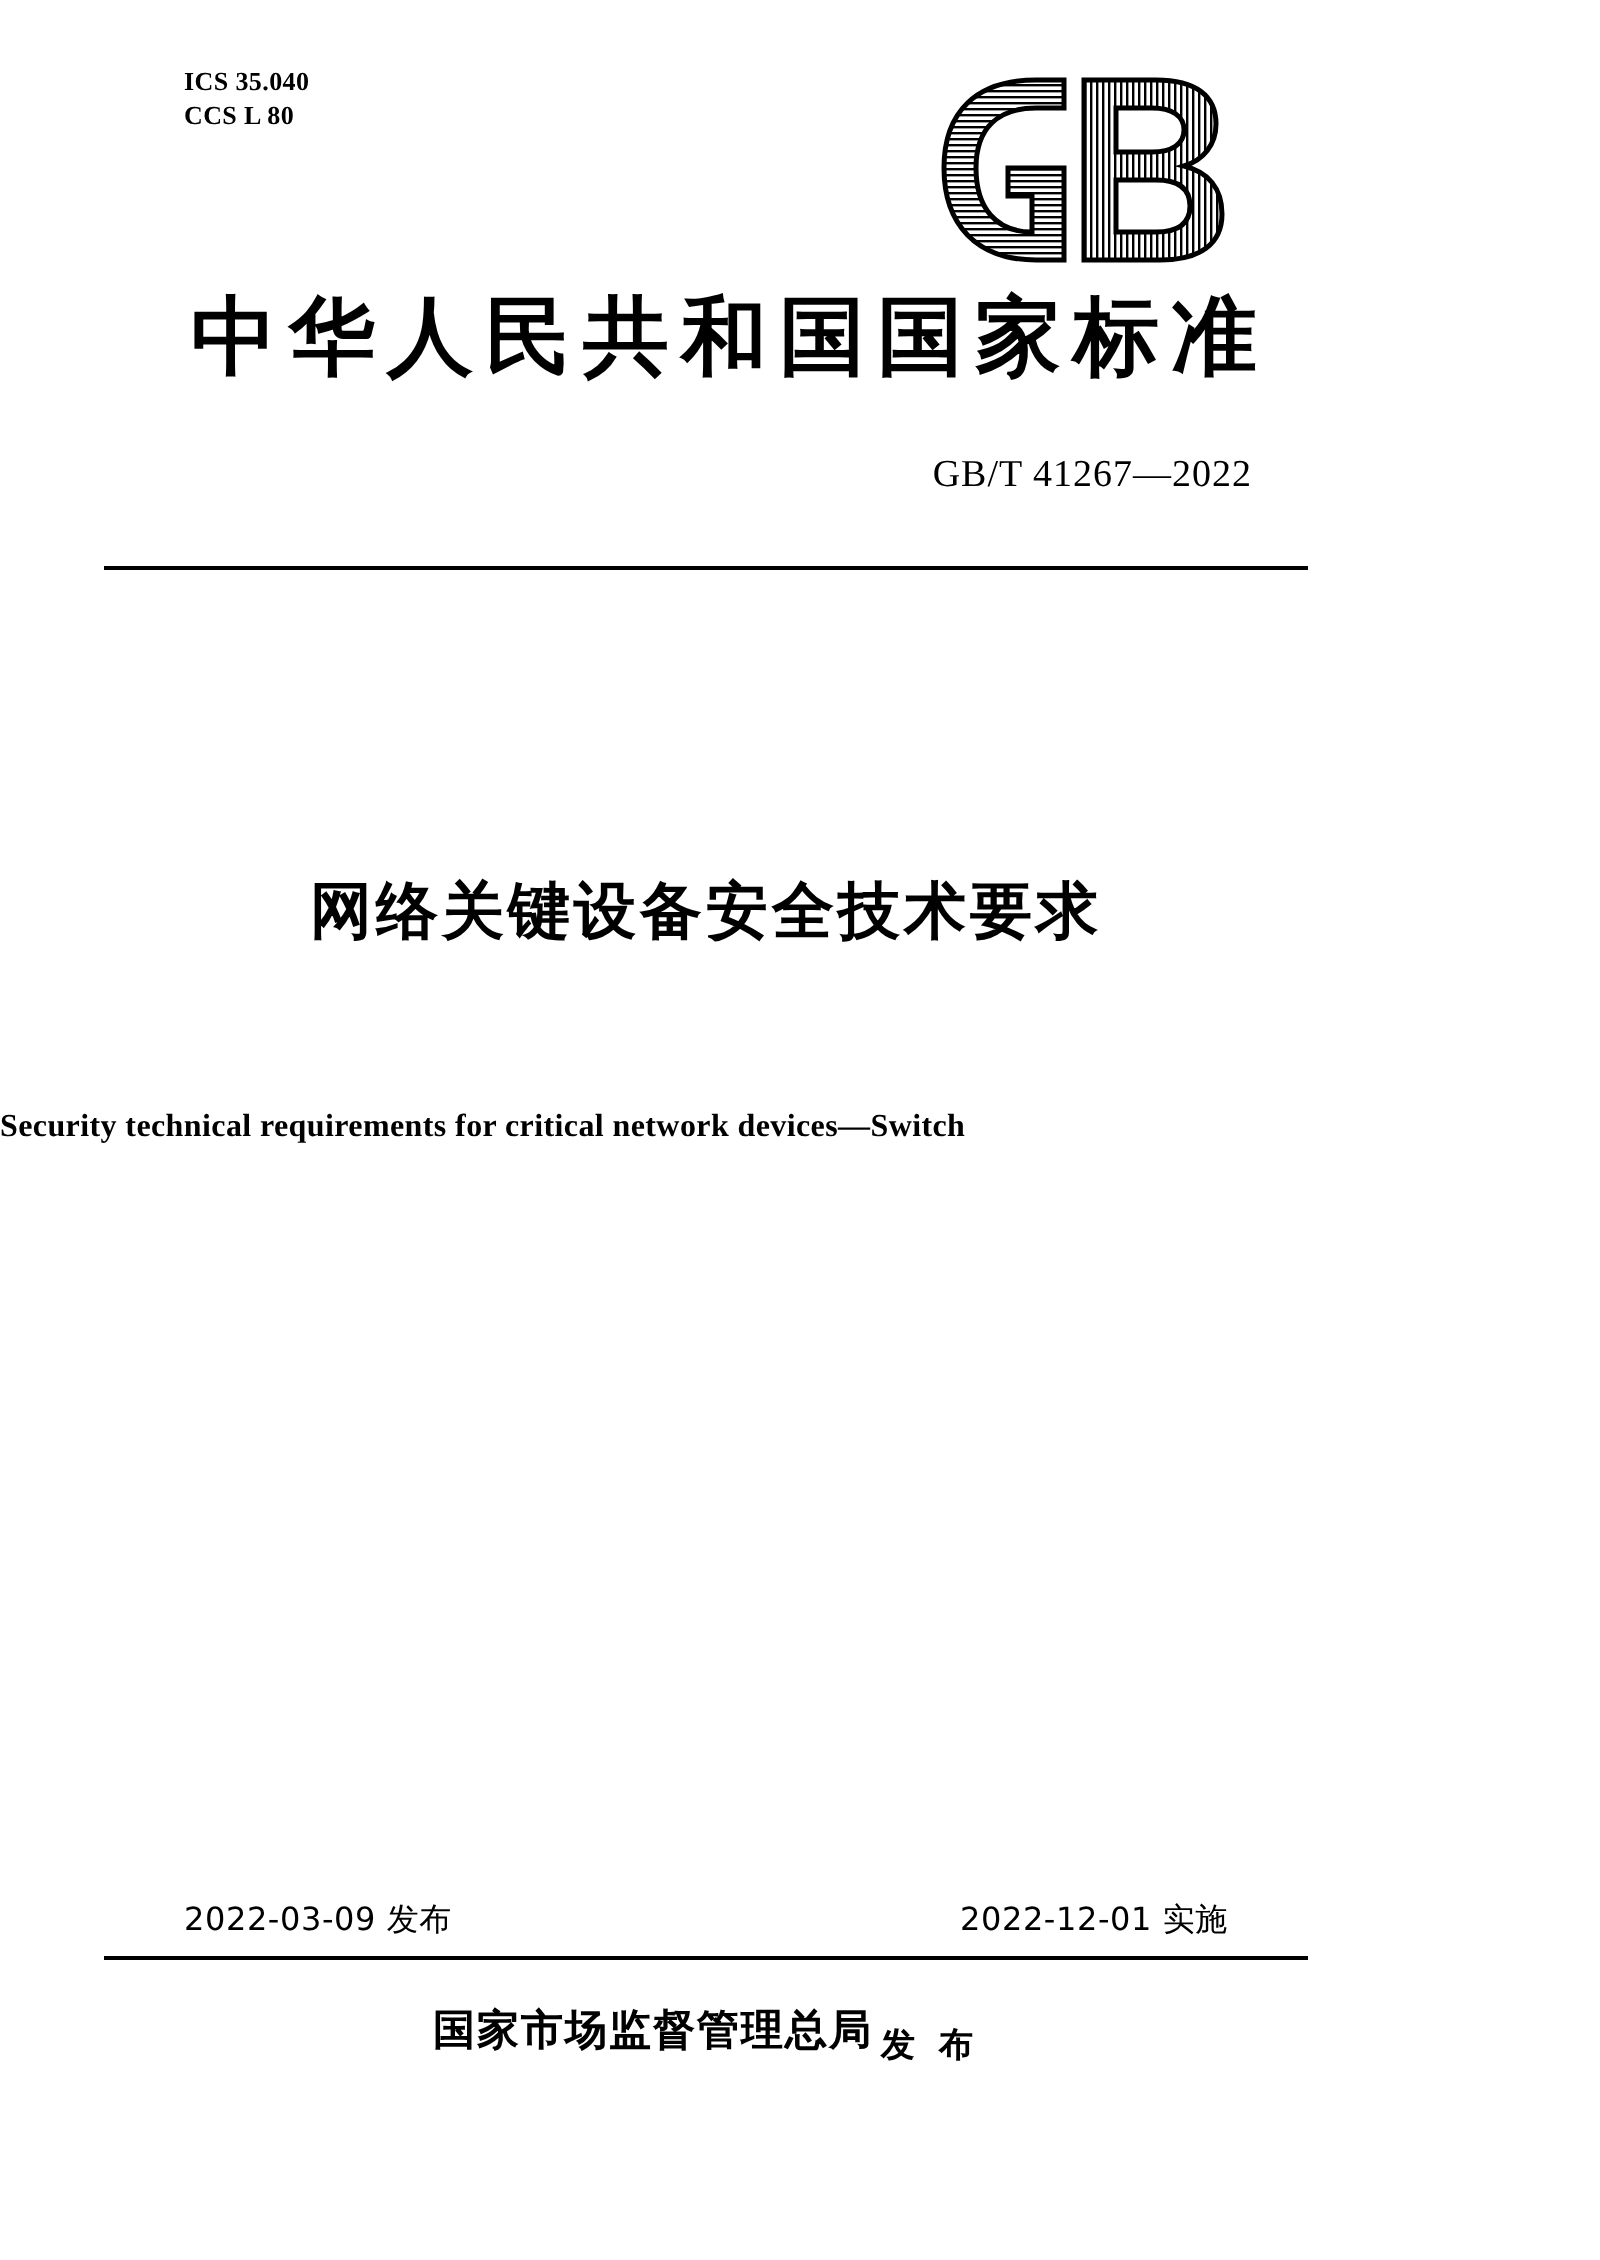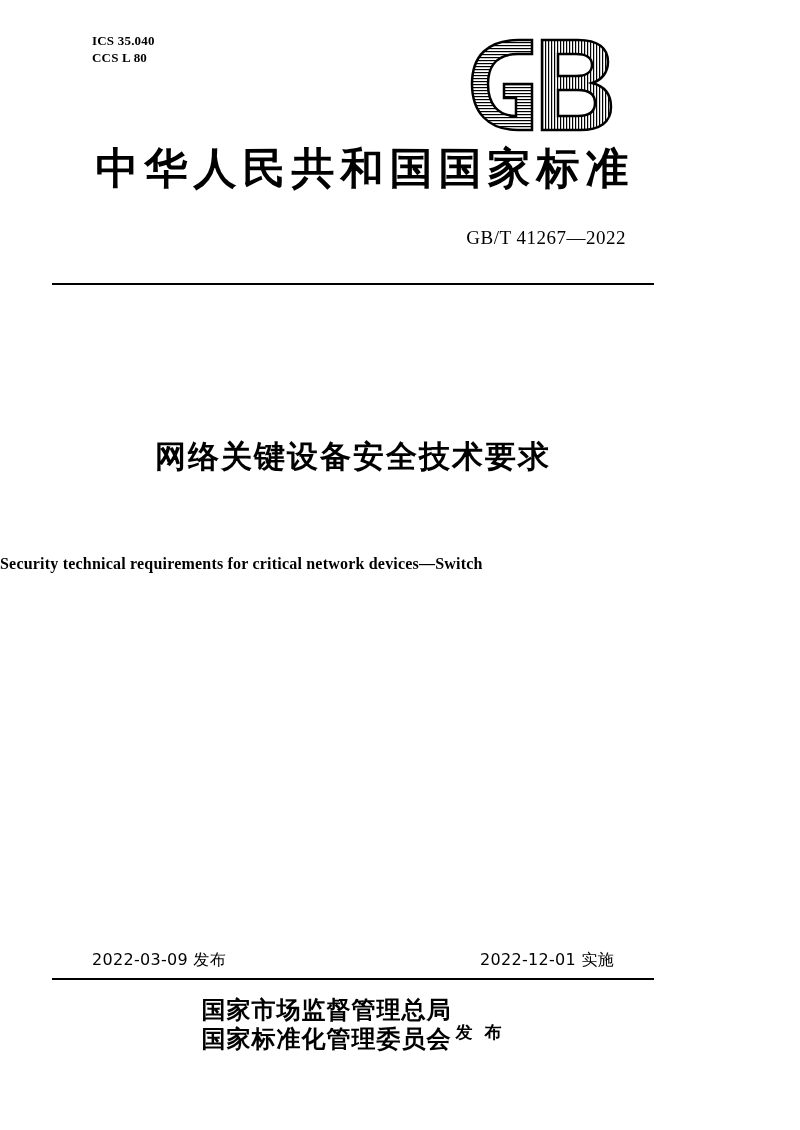--- a/index.html
+++ b/index.html
@@ -135,21 +135,21 @@
     left: 0;
     right: 0;
     top: 995px;
     display: flex;
     justify-content: center;
     align-items: center;
   }
   .issuer-names {
     font-family: "DejaVu Serif", serif;
     font-weight: bold;
-    font-size: 24px;
+    font-size: 21px;
     line-height: 29px;
     letter-spacing: 1px;
     text-align: center;
   }
   .issuer-verb {
     font-family: "DejaVu Serif", serif;
     font-weight: bold;
     font-size: 17px;
     letter-spacing: 3px;
     margin-left: 4px;
@@ -203,18 +203,17 @@
 
   <div class="eng-title">Security technical requirements for critical network devices—Switch</div>
 
   <div class="date-left">2022-03-09 发布</div>
   <div class="date-right">2022-12-01 实施</div>
   <div class="rule-bottom"></div>
 
   <div class="issuer">
     <div class="issuer-names">
       <div>国家市场监督管理总局</div>
-      <div>国家标准化管理委员会</div>
     </div>
     <div class="issuer-verb">发 布</div>
   </div>
 
 </div>
 
 </body></html>

